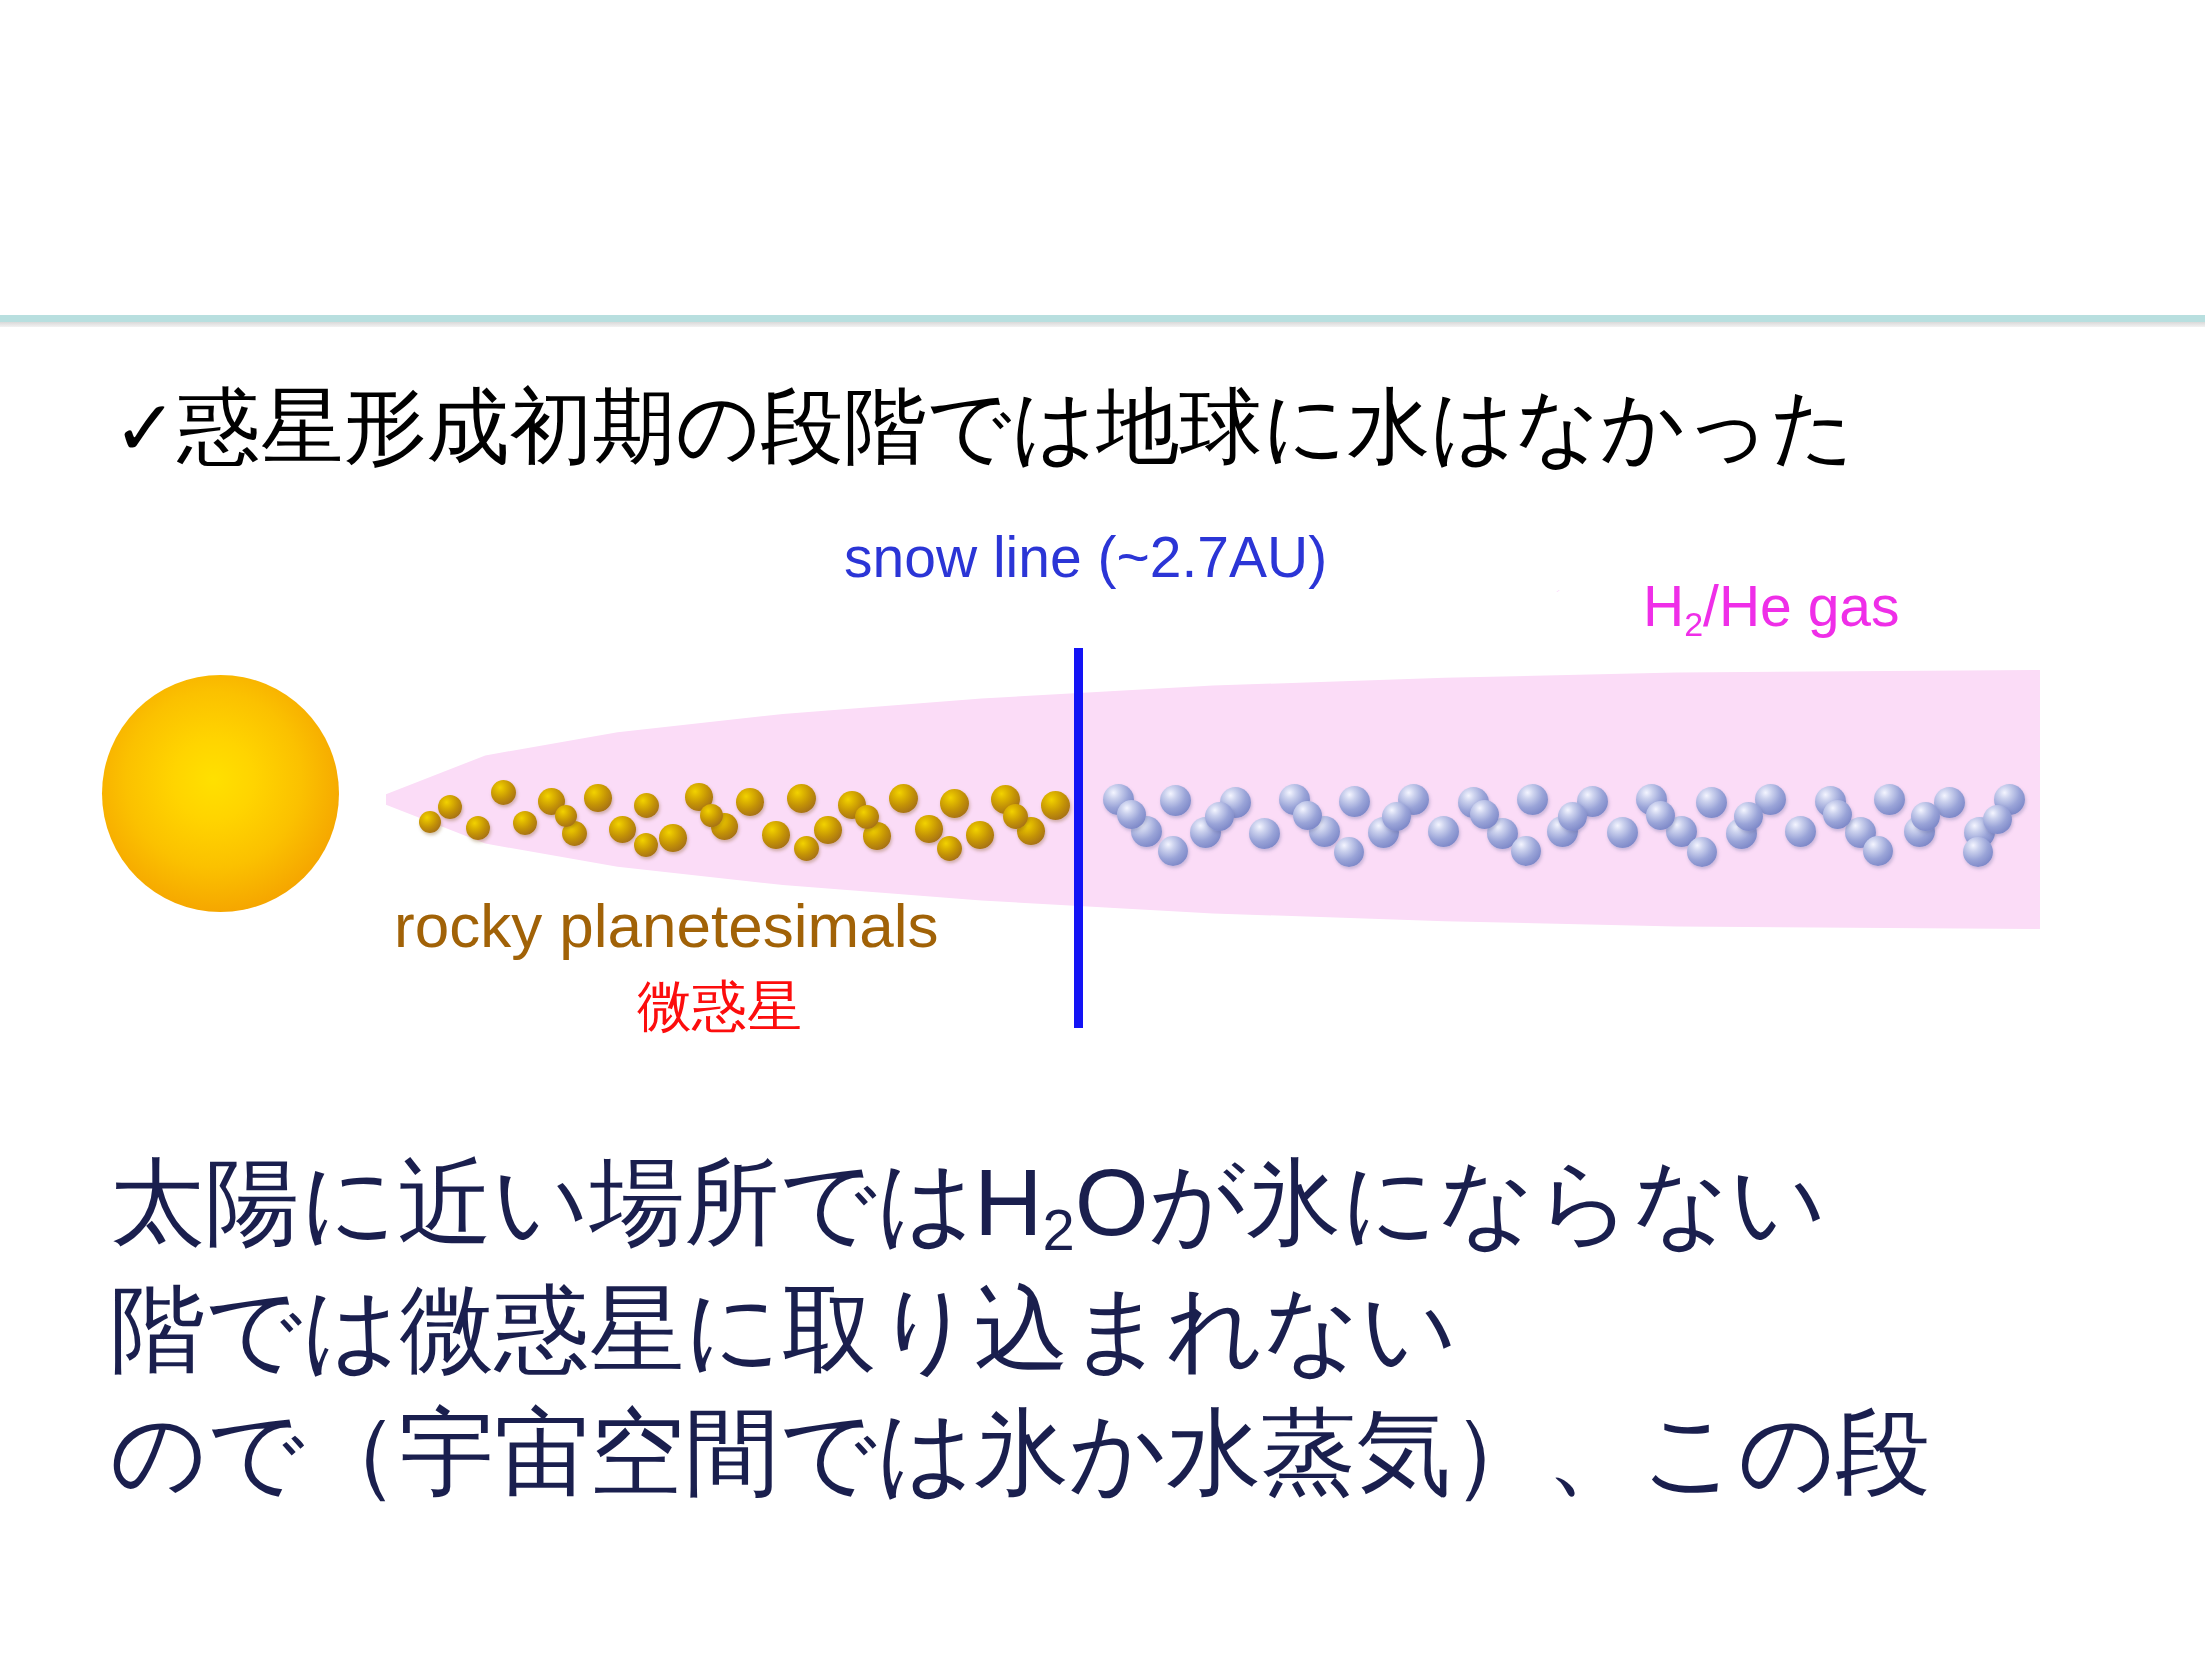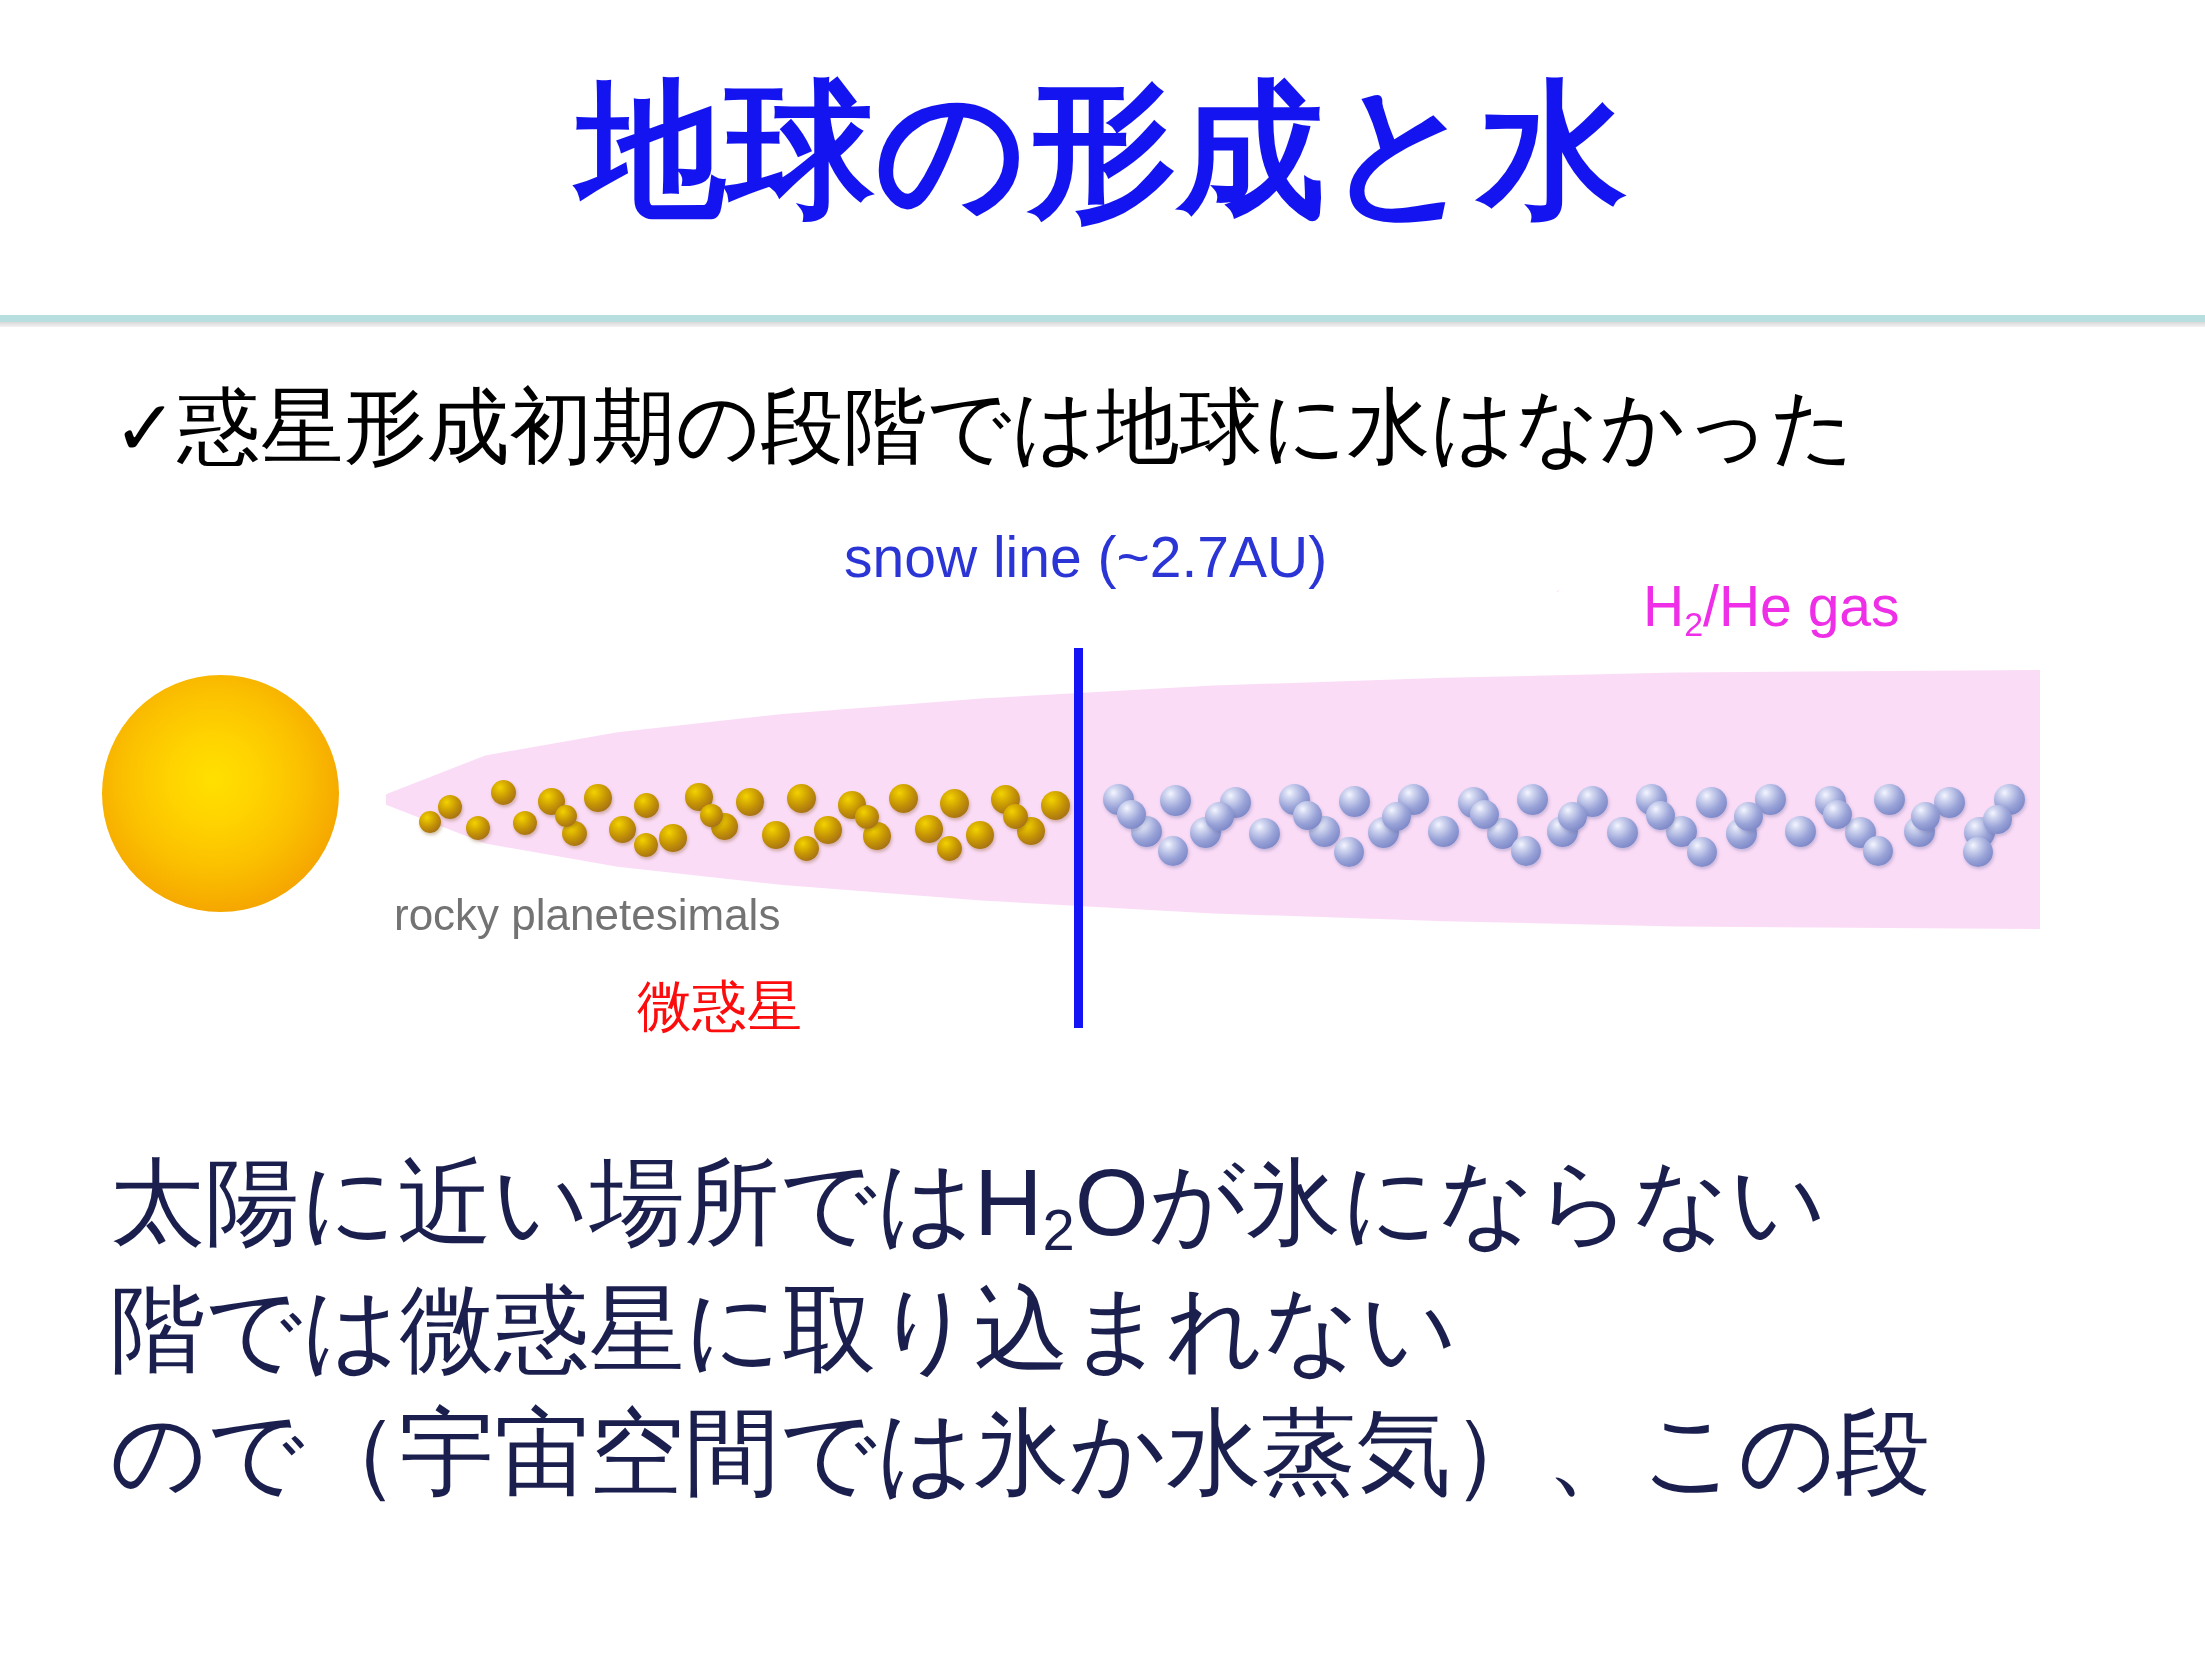--- a/index.html
+++ b/index.html
@@ -92,21 +92,21 @@
   }
   .icy{
     background:radial-gradient(circle at 34% 28%, #f4f5ff 0%, #ccd2ee 20%,
                                #9aa4d8 50%, #7d88c8 78%, #6b75ba 100%);
     box-shadow:1.1px 2.2px 3.3px rgba(90,95,150,.30);
   }
 
   
   #rocky-label{
     position:absolute;left:394px;top:361px;
-    font-size:44px;color:#737373;white-space:nowrap;
+    font-size:62px;color:#a16207;white-space:nowrap;
   }
   #icy-label{
     position:absolute;left:1304px;top:361px;
     font-size:62px;color:#161616;white-space:nowrap;
   }
   #micro-label{
     position:absolute;left:637px;top:441px;
     font-size:55px;color:#fc0d0d;white-space:nowrap;
   }
 
@@ -125,21 +125,20 @@
     white-space:nowrap;
   }
   #bottom-text .ln{display:block;}
   #bottom-text sub{font-size:58px;vertical-align:-15.4px;}
 </style>
 </head>
 <body>
 
 <div class="slide">
 
-  <div id="title">地球の形成と水</div>
   <div id="title-rule"></div>
   <div id="title-rule-shadow"></div>
 
   <div id="bullet-line">
     <span id="bullet-check">✓</span><span>惑星形成初期の段階では地球に水はなかった</span>
   </div>
 
   <div id="diagram">
 
     <div id="disc"></div>

